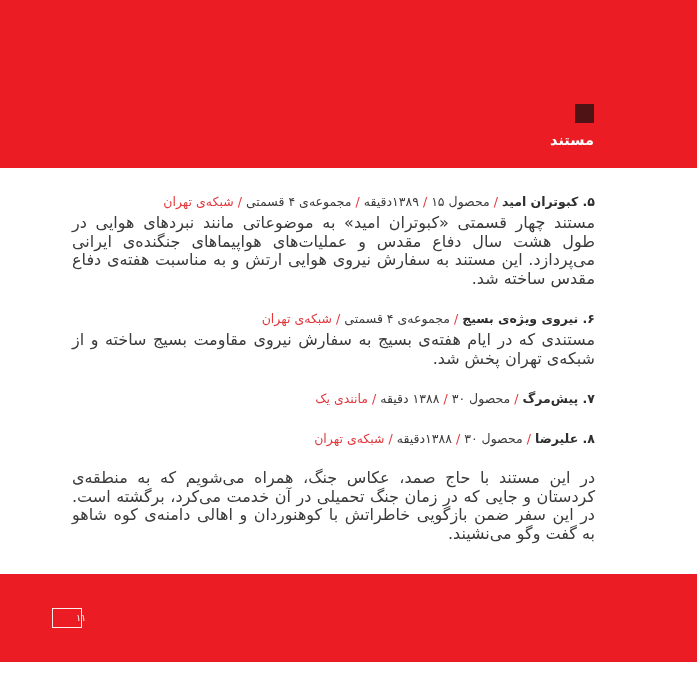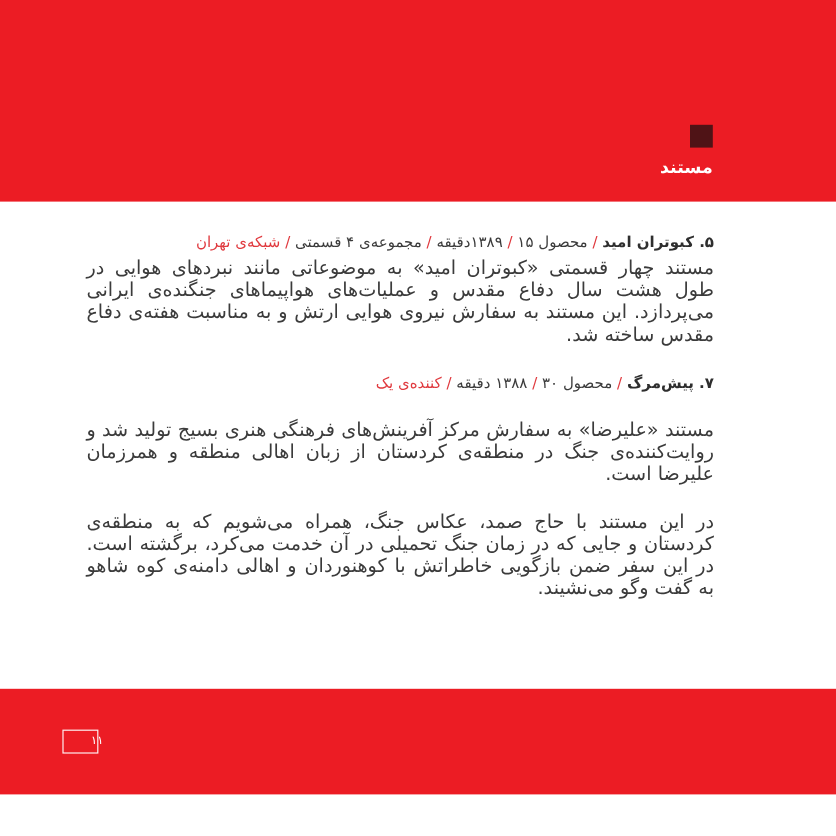--- a/index.html
+++ b/index.html
@@ -129,29 +129,37 @@
 
   <main class="content">
 
     <article class="entry">
       <h3 class="entry-title-line">
         <span class="entry-title">۵. کبوتران امید</span><span class="sep">/</span><span class="meta">محصول ۱۳۸۹</span><span class="sep">/</span><span class="meta">۱۵دقیقه</span><span class="sep">/</span><span class="meta">مجموعه‌ی ۴ قسمتی</span><span class="sep">/</span><span class="channel">شبکه‌ی تهران</span>
       </h3>
       <p class="entry-desc">مستند چهار قسمتی «کبوتران امید» به موضوعاتی مانند نبردهای هوایی در طول هشت سال دفاع مقدس و عملیات‌های هواپیماهای جنگنده‌ی ایرانی می‌پردازد. این مستند به سفارش نیروی هوایی ارتش و به مناسبت هفته‌ی دفاع مقدس ساخته شد.</p>
     </article>
 
+    <article class="entry">
+      <h3 class="entry-title-line">
+        <span class="entry-title">۶. نیروی ویژه‌ی بسیج</span><span class="sep">/</span><span class="meta">مجموعه‌ی ۴ قسمتی</span><span class="sep">/</span><span class="channel">شبکه‌ی تهران</span>
+      </h3>
+      <p class="entry-desc">مستندی که در ایام هفته‌ی بسیج به سفارش نیروی مقاومت بسیج ساخته و از شبکه‌ی تهران پخش شد.</p>
+    </article>
 
     <article class="entry">
       <h3 class="entry-title-line">
-        <span class="entry-title">۷. پیش‌مرگ</span><span class="sep">/</span><span class="meta">محصول ۱۳۸۸</span><span class="sep">/</span><span class="meta">۳۰ دقیقه</span><span class="sep">/</span><span class="channel">کننده‌ی یک</span>
+        <span class="entry-title">۷. پیش‌مرگ</span><span class="sep">/</span><span class="meta">محصول ۱۳۸۸</span><span class="sep">/</span><span class="meta">۳۰ دقیقه</span><span class="sep">/</span><span class="channel">مانند‌ی یک</span>
       </h3>
     </article>
 
     <article class="entry">
-      <p class="entry-desc">مستند «علیرضا» به سفارش مرکز آفرینش‌های فرهنگی هنری بسیج تولید شد و روایت‌کننده‌ی جنگ در منطقه‌ی کردستان از زبان اهالی منطقه و همرزمان علیرضا است.</p>
+      <h3 class="entry-title-line">
+        <span class="entry-title">۸. علیرضا</span><span class="sep">/</span><span class="meta">محصول ۱۳۸۸</span><span class="sep">/</span><span class="meta">۳۰دقیقه</span><span class="sep">/</span><span class="channel">شبکه‌ی تهران</span>
+      </h3>
     </article>
 
     <article class="entry">
       <p class="entry-desc">در این مستند با حاج صمد، عکاس جنگ، همراه می‌شویم که به منطقه‌ی کردستان و جایی که در زمان جنگ تحمیلی در آن خدمت می‌کرد، برگشته است. در این سفر ضمن بازگویی خاطراتش با کوهنوردان و اهالی دامنه‌ی کوه شاهو به گفت وگو می‌نشیند.</p>
     </article>
 
   </main>
 
   <footer class="band-bottom">
     <div class="page-number-box">

